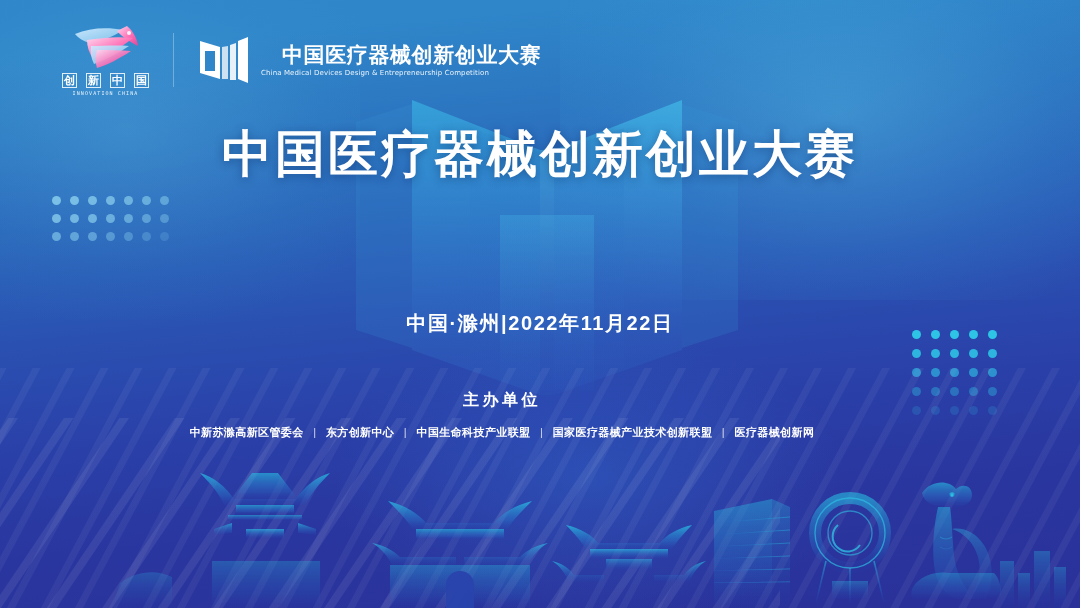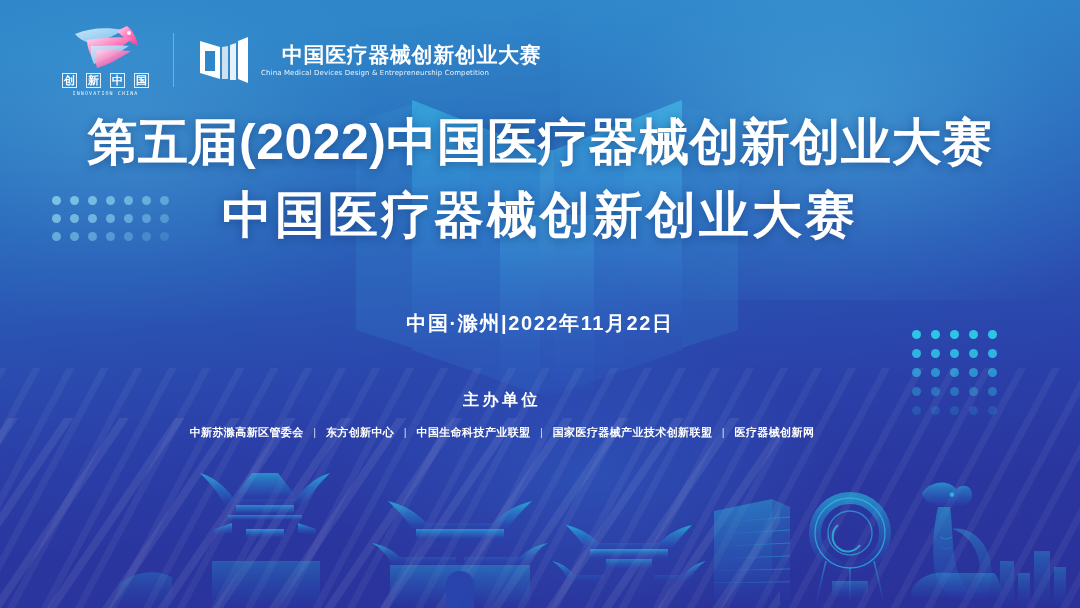--- a/index.html
+++ b/index.html
@@ -324,21 +324,20 @@
         </svg>
       </span>
       <span class="txt">
         <span class="t1">中国医疗器械创新创业大赛</span>
         <span class="t2">China Medical Devices Design &amp; Entrepreneurship Competition</span>
       </span>
     </div>
   </div>
 
   <div class="titles">
-    <div class="title1">第五届(2022)中国医疗器械创新创业大赛</div>
     <div class="title2">中国医疗器械创新创业大赛</div>
   </div>
 
   <div class="date">中国·滁州|2022年11月22日</div>
 
   <div class="org">
     <div class="org-title">主办单位</div>
     <div class="org-list">
       <span>中新苏滁高新区管委会</span>
       <span class="sep">|</span>

